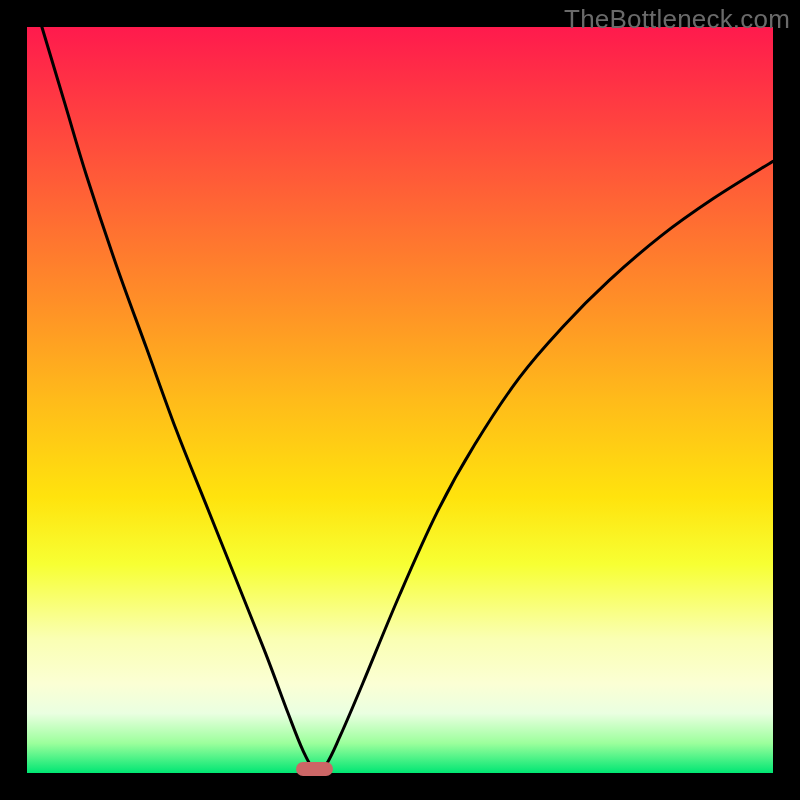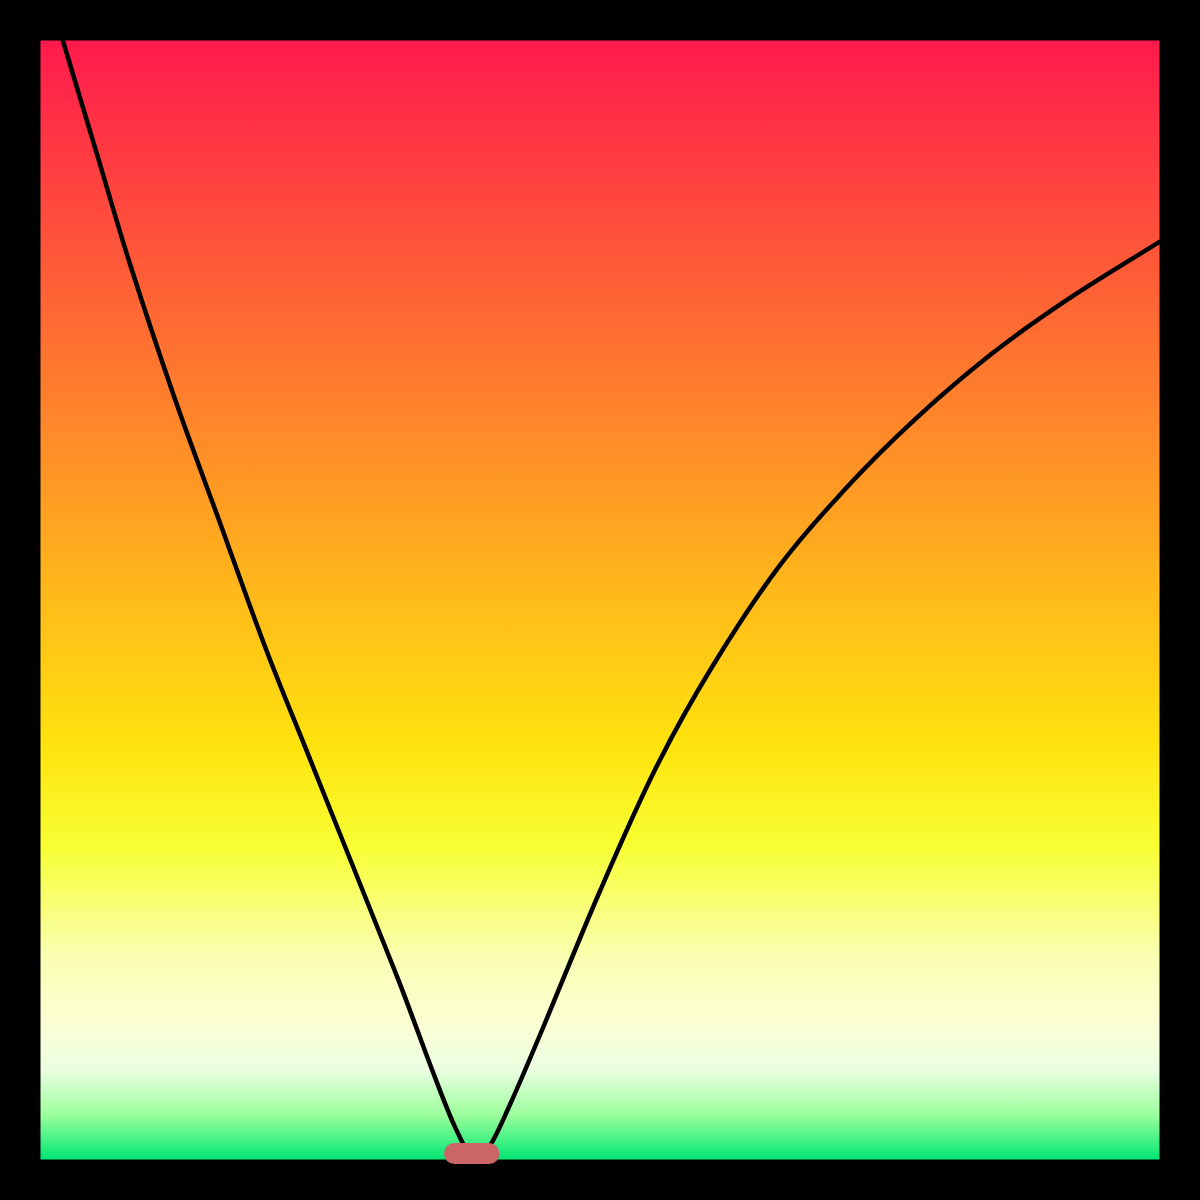--- a/index.html
+++ b/index.html
@@ -66,13 +66,14 @@
 </head>
 <body>
 
 <div class="frame">
   <div class="plot-area">
     <svg class="curve" viewBox="0 0 746 746" preserveAspectRatio="none">
       <path id="curve-path" d="M 14.9 0.0 C 18.9 13.4, 29.2 47.7, 37.3 74.6 C 45.4 101.5, 50.3 119.7, 59.7 149.2 C 69.1 178.7, 78.8 207.8, 89.5 238.7 C 100.3 269.6, 108.6 291.2, 119.4 320.8 C 130.1 350.3, 138.5 374.6, 149.2 402.8 C 159.9 431.0, 168.3 450.6, 179.0 477.4 C 189.8 504.3, 198.1 525.2, 208.9 552.0 C 219.6 578.9, 229.3 602.5, 238.7 626.6 C 248.1 650.8, 254.4 668.9, 261.1 686.3 C 267.8 703.8, 271.3 713.5, 276.0 723.6 C 280.7 733.7, 283.2 739.6, 287.2 742.3 C 291.2 745.0, 293.7 744.6, 298.4 738.5 C 303.1 732.5, 306.6 723.5, 313.3 708.7 C 320.0 693.9, 325.0 682.0, 335.7 656.5 C 346.4 631.0, 359.6 597.8, 373.0 567.0 C 386.4 536.1, 396.9 511.8, 410.3 484.9 C 423.7 458.0, 432.8 441.9, 447.6 417.8 C 462.4 393.6, 476.2 372.1, 492.4 350.6 C 508.5 329.1, 521.0 315.9, 537.1 298.4 C 553.2 280.9, 564.4 269.8, 581.9 253.6 C 599.3 237.5, 615.3 223.7, 634.1 208.9 C 652.9 194.1, 666.2 185.0, 686.3 171.6 C 706.5 158.2, 735.3 141.0, 746.0 134.3" fill="none" stroke="#000" stroke-width="3" stroke-linecap="round"></path>
     </svg>
     <div id="min-marker" class="marker" style="width: 37.3px; height: 14px; left: 268.56px; top: 735px; background: rgb(204, 102, 102);"></div>
   </div>
+  <div class="watermark">TheBottleneck.com</div>
 </div>
 
 </body></html>

